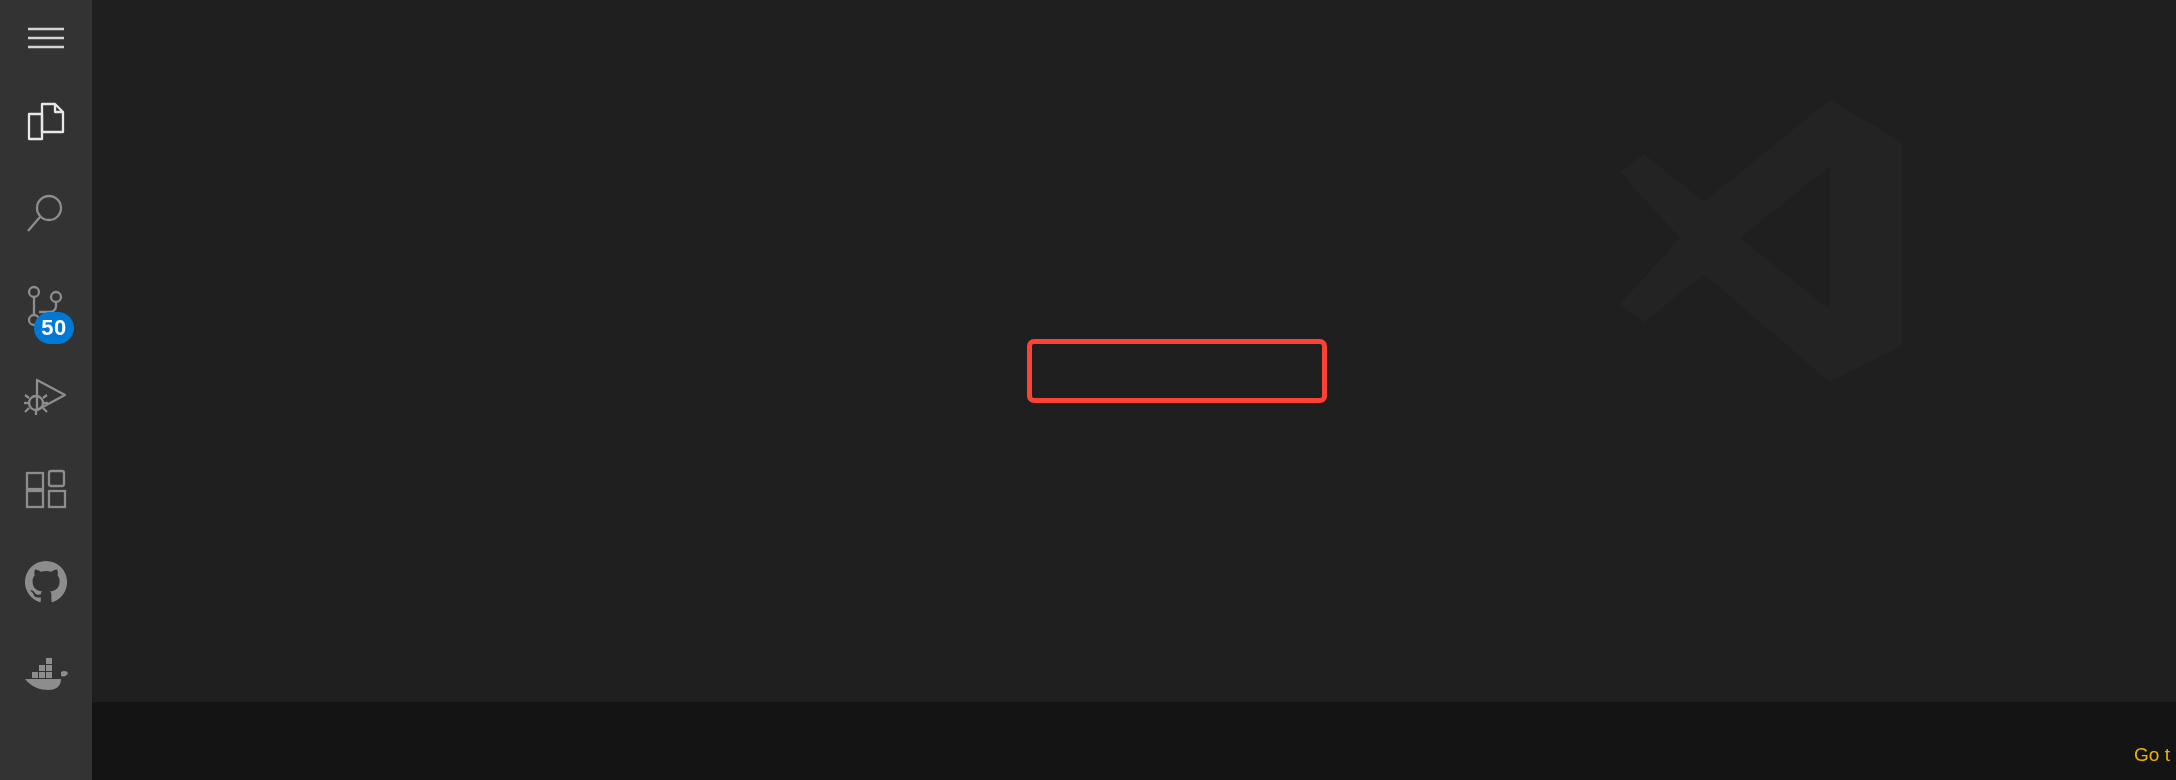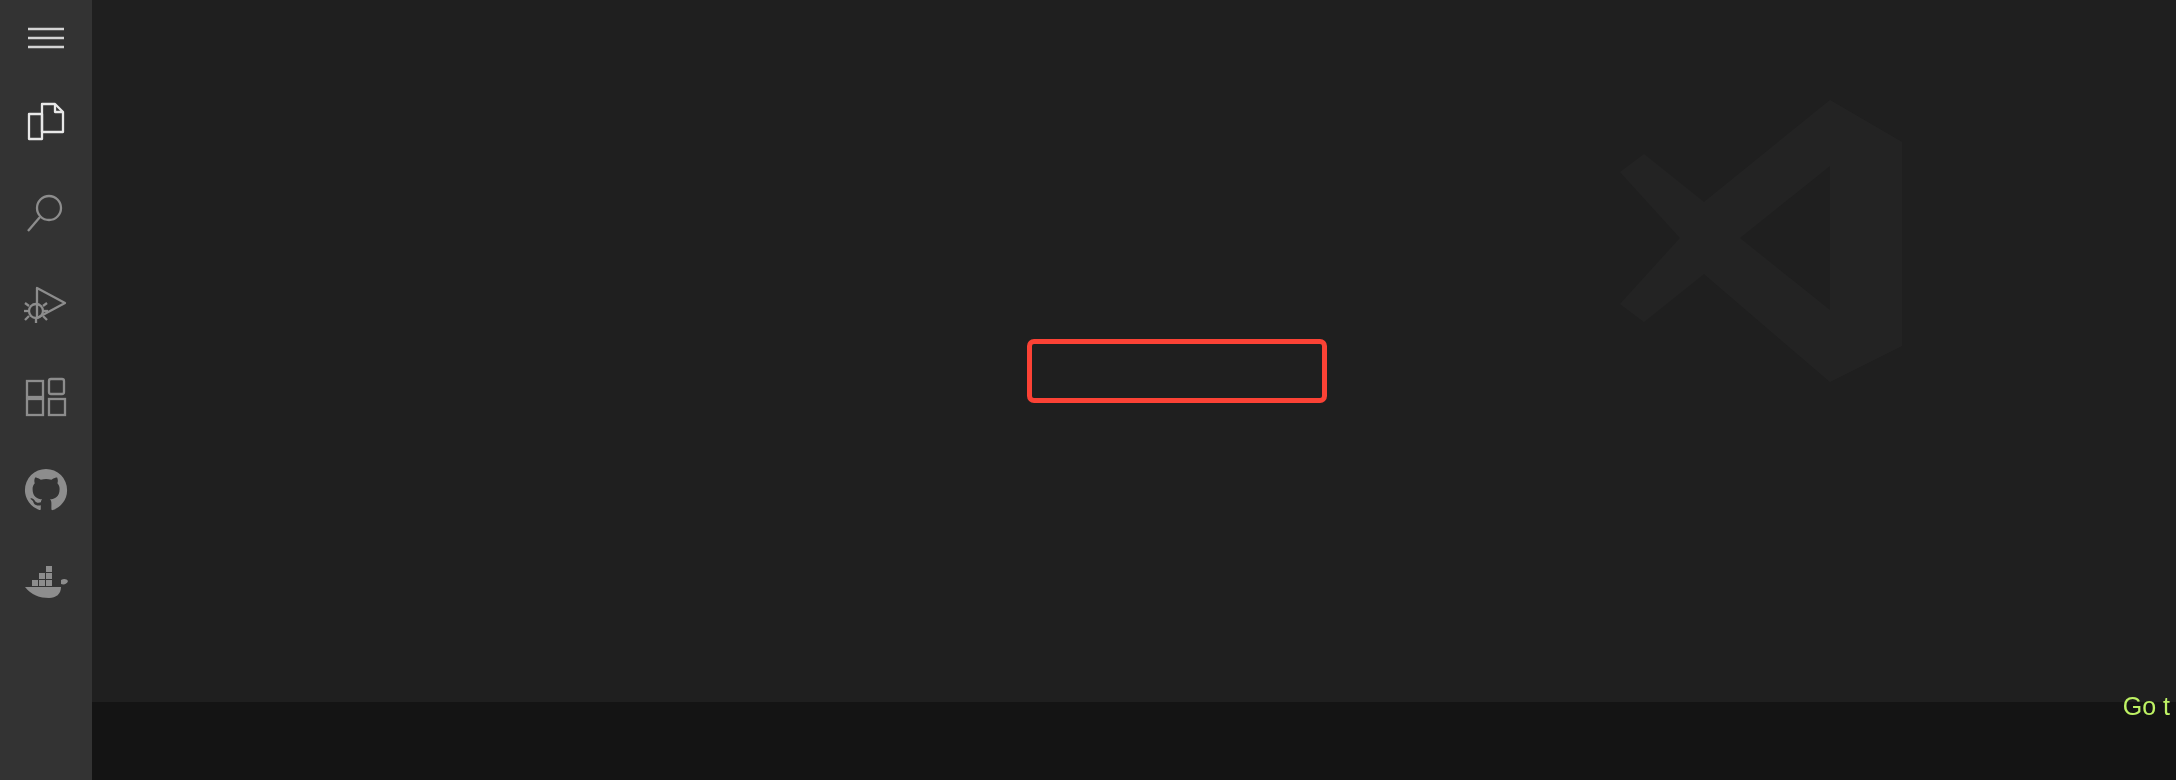--- a/index.html
+++ b/index.html
@@ -180,23 +180,23 @@
     left: 92px;
     bottom: 0;
     width: 2084px;
     height: 78px;
     background: #141414;
     z-index: 1;
   }
   .go-to-hint {
     position: absolute;
     right: 6px;
-    top: 692px;
-    color: #bef264;
-    font-size: 25px;
+    top: 744px;
+    color: #eab308;
+    font-size: 19px;
     z-index: 2;
     white-space: nowrap;
   }
 </style>
 </head>
 <body>
 
 <div id="root">
 
   <div class="editor-bg">
@@ -232,20 +232,32 @@
 
     <div class="act-item">
       <svg class="act-icon" width="46" height="46" viewBox="0 0 46 46">
         <g fill="none" stroke="#8d8d8d" stroke-width="2.3">
           <circle cx="26" cy="17" r="12"></circle>
           <line x1="17" y1="26" x2="5" y2="40"></line>
         </g>
       </svg>
     </div>
 
+    <div class="act-item">
+      <svg class="act-icon" width="46" height="46" viewBox="0 0 46 46">
+        <g fill="none" stroke="#8d8d8d" stroke-width="2.3">
+          <circle cx="11" cy="9" r="5"></circle>
+          <circle cx="33" cy="14" r="5"></circle>
+          <circle cx="11" cy="37" r="5"></circle>
+          <line x1="11" y1="14" x2="11" y2="32"></line>
+          <path d="M33 19 v4 a6 6 0 0 1 -6 6 h-11"></path>
+        </g>
+      </svg>
+      <div class="badge">50</div>
+    </div>
 
     <div class="act-item">
       <svg class="act-icon" width="48" height="48" viewBox="0 0 48 48">
         <g fill="none" stroke="#8d8d8d" stroke-width="2.3" stroke-linejoin="round">
           <path d="M15 6 L43 21 L15 36 Z"></path>
           <circle cx="14" cy="29" r="7"></circle>
           <line x1="7" y1="24" x2="3" y2="21"></line>
           <line x1="7" y1="34" x2="3" y2="38"></line>
           <line x1="21" y1="24" x2="25" y2="21"></line>
           <line x1="21" y1="34" x2="25" y2="38"></line>

